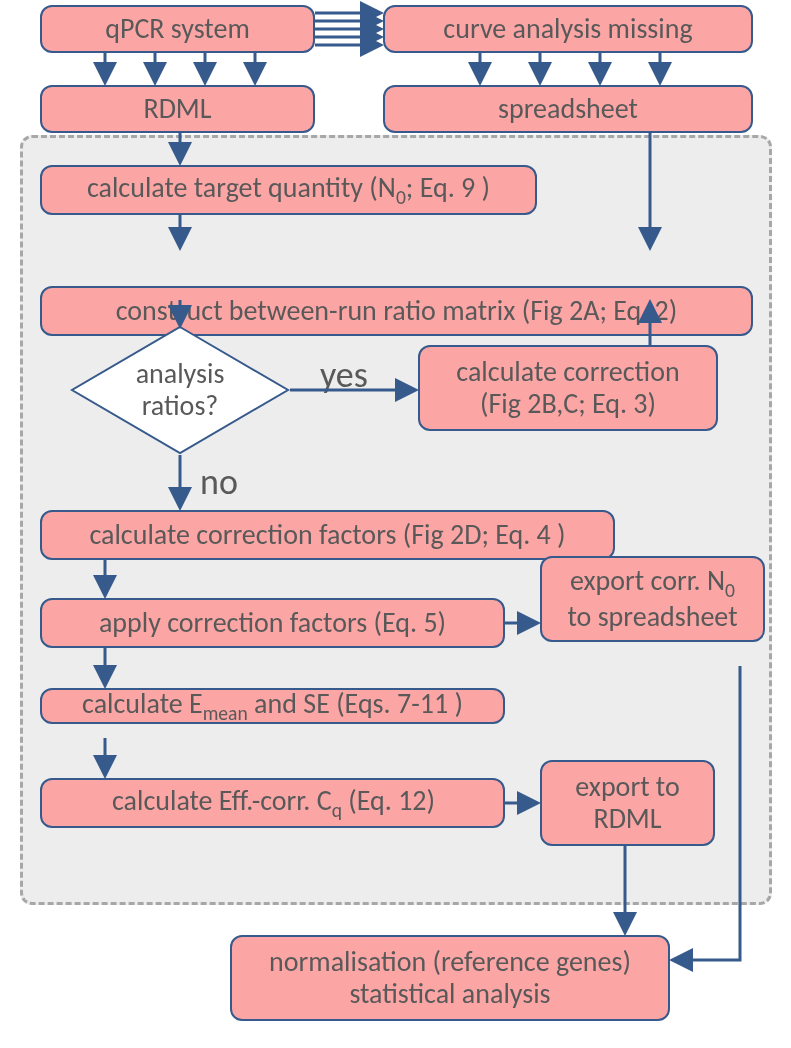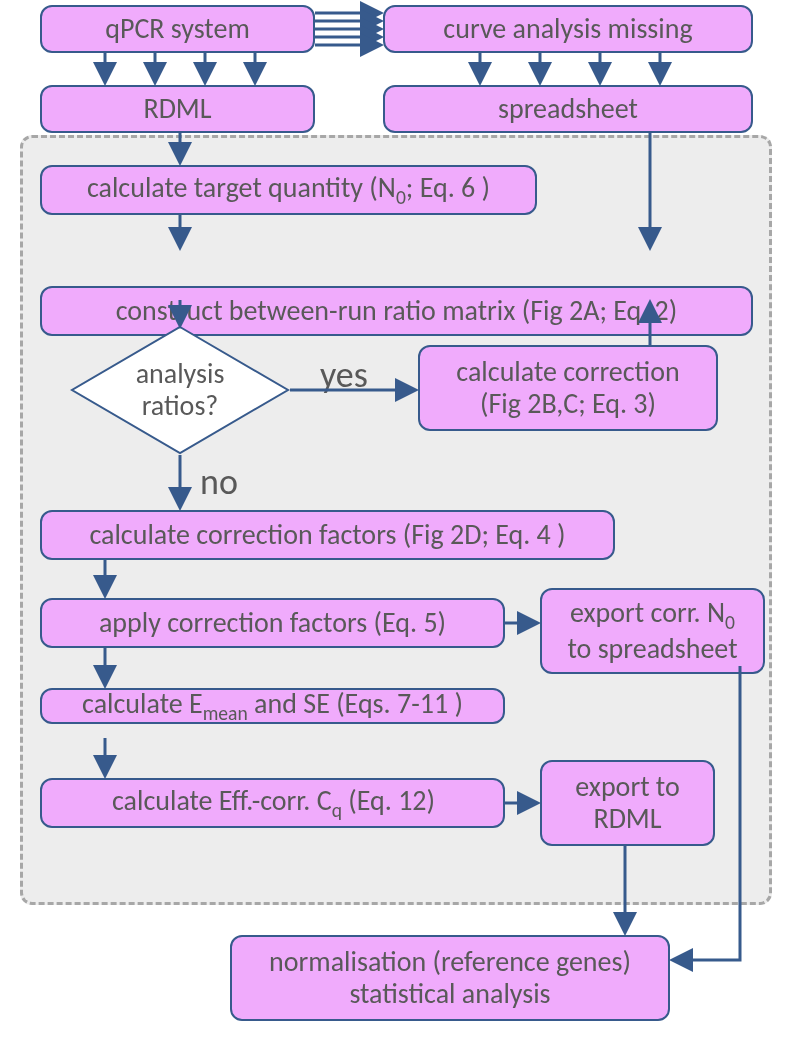--- a/index.html
+++ b/index.html
@@ -14,21 +14,21 @@
   }
   .canvas {
     position: relative;
     width: 791px;
     height: 1048px;
   }
   .node {
     position: absolute;
     border: 2px solid #375a8c;
     border-radius: 12px;
-    background: #f0abfc;
+    background: #fca5a5;
     display: flex;
     align-items: center;
     justify-content: center;
     text-align: center;
     color: #595959;
     font-size: 28px;
     line-height: 1.15;
     padding: 4px 10px;
   }
   .grey-area {
@@ -91,21 +91,21 @@
 
   <div class="node" style="left:40px; top:85px; width:275px; height:48px;">
     <span>RDML</span>
   </div>
   <div class="node" style="left:383px; top:85px; width:370px; height:48px;">
     <span>spreadsheet</span>
   </div>
 
   <div class="node" style="left:40px; top:165px; width:497px; height:50px;">
     <span>
-      <span>calculate target quantity (N</span><sub>0</sub><span>; Eq. 6 )</span>
+      <span>calculate target quantity (N</span><sub>0</sub><span>; Eq. 9 )</span>
     </span>
   </div>
 
   <div class="node" style="left:40px; top:250px; width:713px; height:50px;margin-top:36px;">
     <span>construct between-run ratio matrix (Fig 2A; Eq. 2)</span>
   </div>
 
   <div class="diamond" style="left:70px; top:325px; width:220px; height:130px;">
     <svg width="220" height="130" viewBox="0 0 220 130">
       <polygon points="110,2 218,65 110,128 2,65" fill="#fff" stroke="#375a8c" stroke-width="2"></polygon>
@@ -124,21 +124,21 @@
   </div>
 
   <div class="node" style="left:40px; top:510px; width:575px; height:50px;">
     <span>calculate correction factors (Fig 2D; Eq. 4 )</span>
   </div>
 
   <div class="node" style="left:40px; top:598px; width:465px; height:50px;">
     <span>apply correction factors (Eq.  5)</span>
   </div>
 
-  <div class="node" style="left:540px; top:588px; width:225px; height:86px;">
+  <div class="node" style="left:540px; top:556px; width:225px; height:86px;">
     <span>
       <span>export corr. N</span><sub>0</sub><br><span>to spreadsheet</span>
     </span>
   </div>
 
   <div class="node" style="left:40px; top:688px; width:465px; height:36px;text-align:center;">
     <span>
       <span>calculate E</span><sub>mean</sub><span> and SE (Eqs. 7-11 )</span>
     </span>
   </div>

